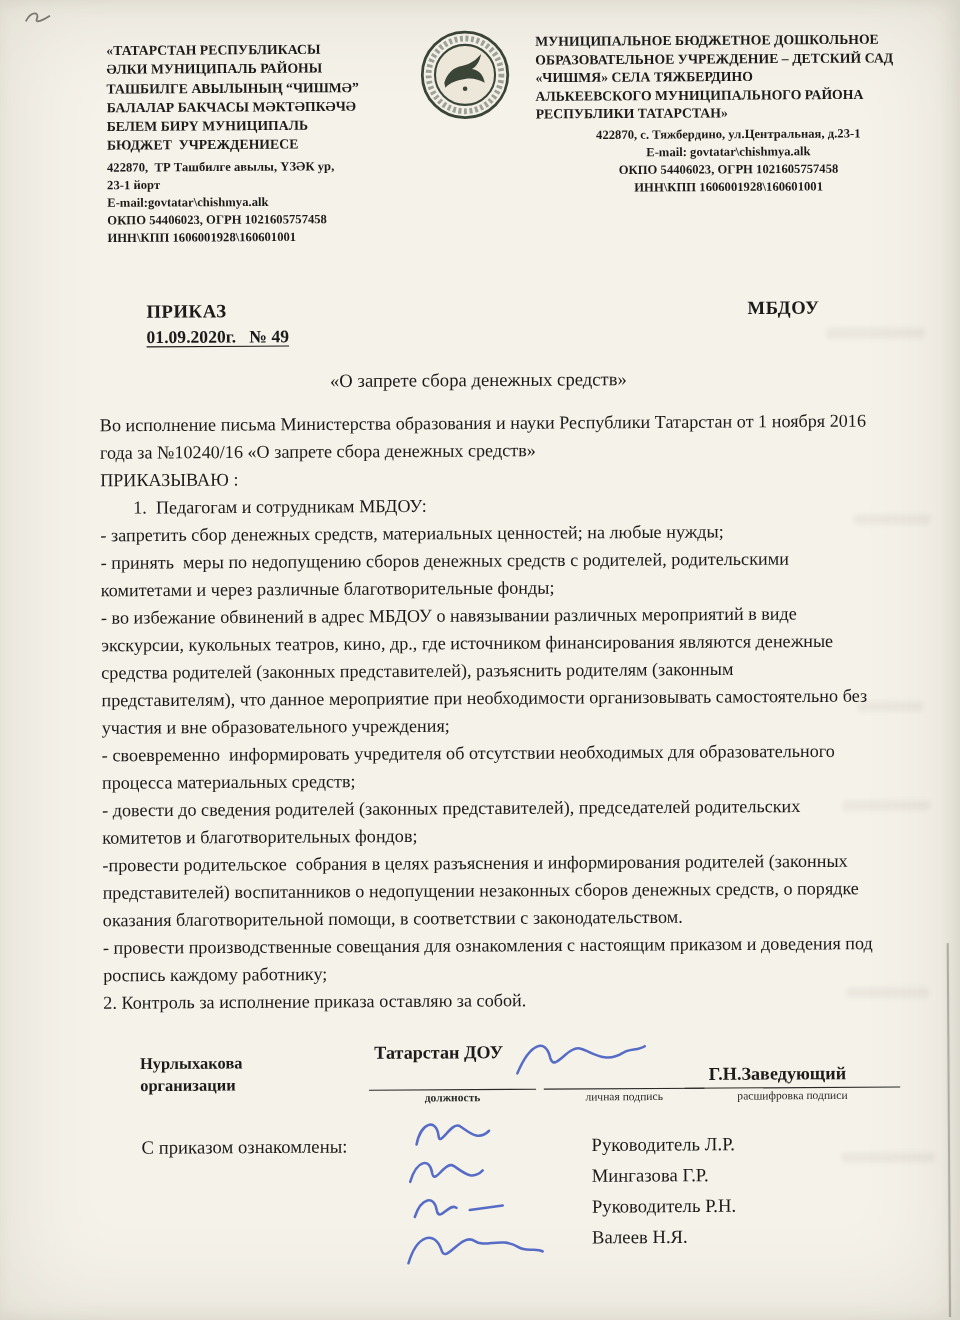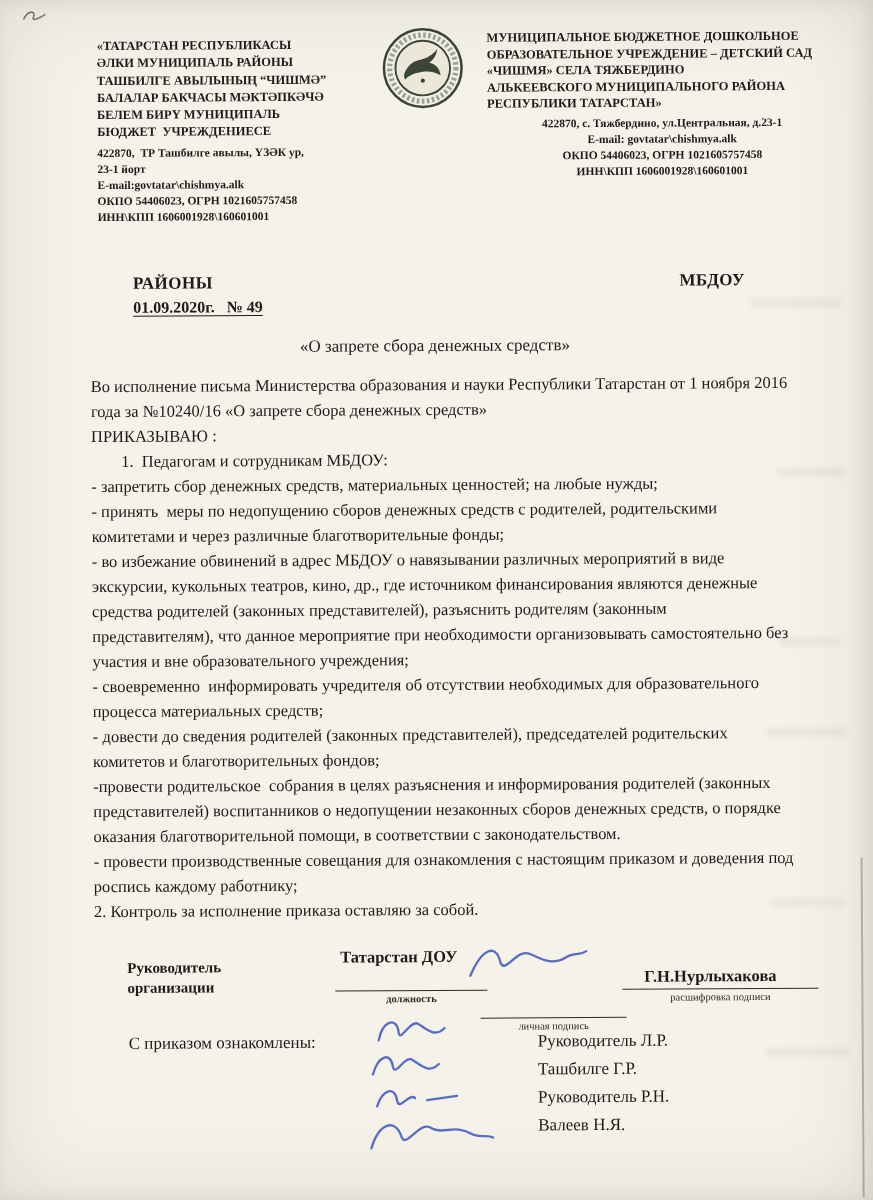--- a/index.html
+++ b/index.html
@@ -26,21 +26,21 @@
   .body-text p{margin:0;}
   .p-indent{padding-left:30px;}
   
   .sig-role{position:absolute;top:956px;left:125px;width:135px;font-weight:bold;font-size:15px;line-height:1.35;}
   .sig-position{position:absolute;top:946px;left:338px;width:125px;font-weight:bold;font-size:16.5px;line-height:1.3;}
   .sig-name{position:absolute;top:968px;left:642px;font-weight:bold;font-size:16.5px;}
   .sig-seg{position:absolute;top:990px;}
   .sig-rule{border-top:1.5px solid #2b2a27;height:0;}
   .sig-label{text-align:center;font-size:10.5px;padding-top:2px;color:#2b2a27;}
   .seg-1{left:333px;width:152px;font-weight:bold;}
-  .seg-2{left:478px;width:146px;margin-top:28px;}
+  .seg-2{left:492px;width:146px;}
   .seg-3{left:620px;width:196px;}
   .ink-main{position:absolute;top:936px;left:460px;width:132px;height:60px;}
   
   .ack-label{position:absolute;top:1032px;left:126px;font-size:17px;}
   .ack-names{position:absolute;top:1028px;left:535px;font-size:17px;line-height:28px;}
   .ack-ink{position:absolute;top:1008px;left:350px;width:170px;height:165px;}
   
   .scan-mark{position:absolute;top:4px;left:24px;width:30px;height:18px;}
   .smudge{position:absolute;background:rgba(60,55,50,.06);filter:blur(2px);border-radius:3px;}
   .edge-line{position:absolute;right:12px;top:860px;width:2px;height:340px;background:rgba(50,45,40,.30);filter:blur(.4px);}
@@ -95,46 +95,46 @@
       <div>РЕСПУБЛИКИ ТАТАРСТАН»</div>
       <div class="contact">
         <div>422870, с. Тяжбердино, ул.Центральная, д.23-1</div>
         <div>E-mail: govtatar\chishmya.alk</div>
         <div>ОКПО 54406023, ОГРН 1021605757458</div>
         <div>ИНН\КПП 1606001928\160601001</div>
       </div>
     </div>
 
     <div class="title-row">
-      <span>РАЙОНЫ</span>
+      <span>ПРИКАЗ</span>
       <span>МБДОУ</span>
     </div>
     <div class="date-line">01.09.2020г.&nbsp;&nbsp; № 49</div>
     <div class="subject">«О запрете сбора денежных средств»</div>
 
     <div class="body-text">
       <p>Во исполнение письма Министерства образования и науки Республики Татарстан от 1 ноября 2016 года за №10240/16 «О запрете сбора денежных средств»</p>
       <p>ПРИКАЗЫВАЮ :</p>
       <p class="p-indent">1.&nbsp; Педагогам и сотрудникам МБДОУ:</p>
       <p>- запретить сбор денежных средств, материальных ценностей; на любые нужды;</p>
       <p>- принять&nbsp; меры по недопущению сборов денежных средств с родителей, родительскими комитетами и через различные благотворительные фонды;</p>
       <p>- во избежание обвинений в адрес МБДОУ о навязывании различных мероприятий в виде экскурсии, кукольных театров, кино, др., где источником финансирования являются денежные средства родителей (законных представителей), разъяснить родителям (законным представителям), что данное мероприятие при необходимости организовывать самостоятельно без участия и вне образовательного учреждения;</p>
       <p>- своевременно&nbsp; информировать учредителя об отсутствии необходимых для образовательного процесса материальных средств;</p>
       <p>- довести до сведения родителей (законных представителей), председателей родительских комитетов и благотворительных фондов;</p>
       <p>-провести родительское&nbsp; собрания в целях разъяснения и информирования родителей (законных представителей) воспитанников о недопущении незаконных сборов денежных средств, о порядке оказания благотворительной помощи, в соответствии с законодательством.</p>
       <p>- провести производственные совещания для ознакомления с настоящим приказом и доведения под роспись каждому работнику;</p>
       <p>2. Контроль за исполнение приказа оставляю за собой.</p>
     </div>
 
-    <div class="sig-role">Руководитель организации</div>
+    <div class="sig-role">Нурлыхакова организации</div>
     <div class="sig-position">Татарстан ДОУ</div>
     <svg class="ink-main ink" viewBox="0 0 132 60">
       <path d="M8,40 C20,12 34,8 38,26 C42,40 54,14 66,18 C76,21 88,32 104,22 C110,18 118,20 124,16"></path>
     </svg>
-    <div class="sig-name">Г.Н.Нурлыхакова</div>
+    <div class="sig-name">Г.Н.Заведующий</div>
 
     <div class="sig-seg seg-1">
       <div class="sig-rule"></div>
       <div class="sig-label">должность</div>
     </div>
     <div class="sig-seg seg-2">
       <div class="sig-rule"></div>
       <div class="sig-label">личная подпись</div>
     </div>
     <div class="sig-seg seg-3">
@@ -144,19 +144,19 @@
 
     <div class="ack-label">С приказом ознакомлены:</div>
     <svg class="ack-ink ink" viewBox="0 0 170 165">
       <path d="M26,32 C30,12 44,8 46,24 C47,36 58,10 66,16 C74,21 82,30 92,20"></path>
       <path d="M20,66 C26,46 38,44 40,58 C42,70 52,46 60,52 C68,57 76,66 86,56"></path>
       <path d="M24,98 C30,80 42,78 44,92 C46,104 56,84 62,90 M74,92 L104,88"></path>
       <path d="M18,140 C26,114 42,110 48,128 C52,142 66,112 78,120 C88,127 102,116 118,126 C126,131 134,126 140,130"></path>
     </svg>
     <div class="ack-names">
       <div>Руководитель Л.Р.</div>
-      <div>Ташбилге Г.Р.</div>
+      <div>Мингазова Г.Р.</div>
       <div>Руководитель Р.Н.</div>
       <div>Валеев Н.Я.</div>
     </div>
 
   </div>
 </div>
 
 </body></html>

